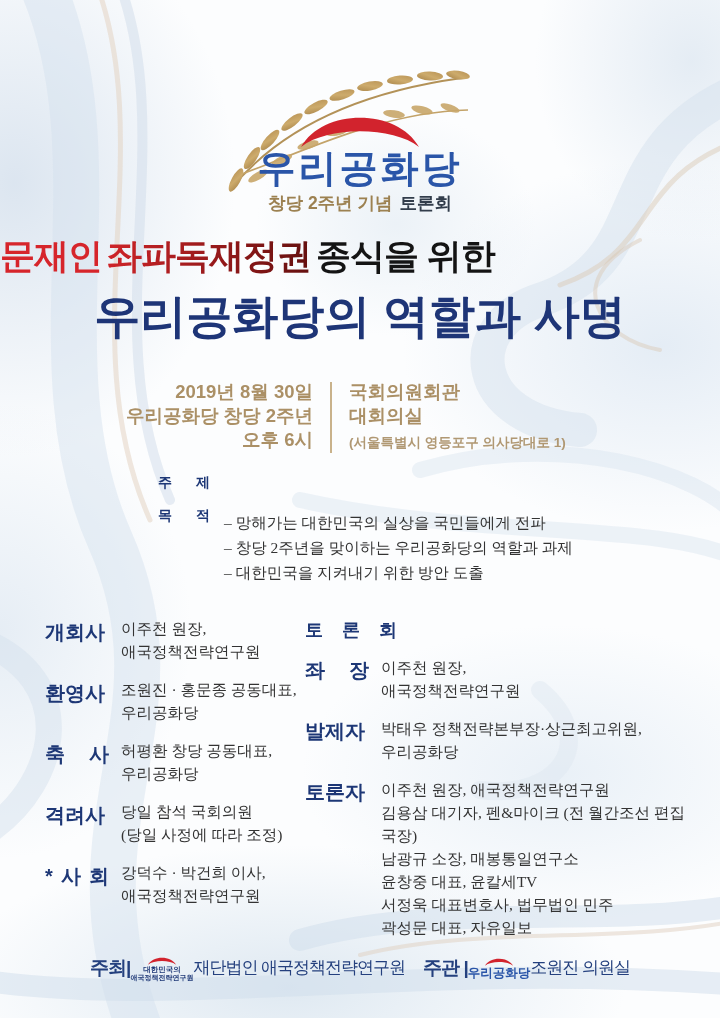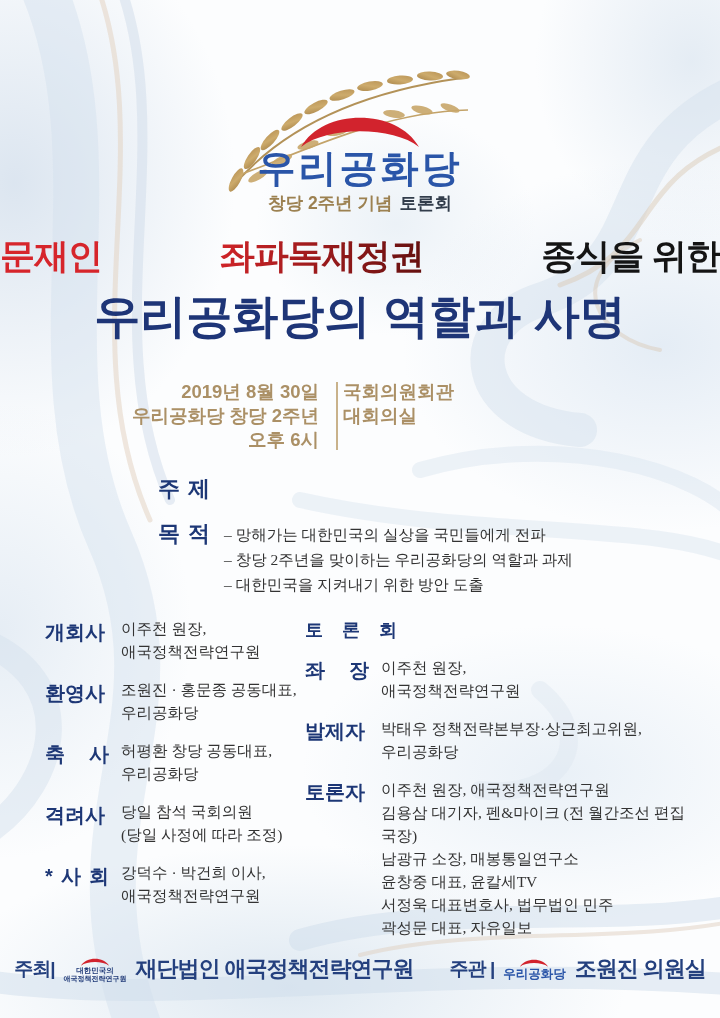--- a/index.html
+++ b/index.html
@@ -20,67 +20,67 @@
   
   .laurel{position:absolute;left:212px;top:52px;width:272px;height:142px;}
   .logo-arc{position:absolute;left:297px;top:102px;width:126px;height:46px;}
   .logo-name{position:absolute;left:0;right:0;top:143px;text-align:center;
     font-size:38px;font-weight:800;letter-spacing:3px;color:#2a55a8;}
   .logo-sub{position:absolute;left:0;right:0;top:191px;display:flex;justify-content:center;gap:7px;
     font-size:17.5px;font-weight:700;}
   .sub-gold{color:#9c8151;}
   .sub-dark{color:#323d4b;}
   
-  .title1{position:absolute;left:0;right:0;top:233px;display:flex;justify-content:space-between;gap:12px;
+  .title1{position:absolute;left:0;right:0;top:233px;display:flex;justify-content:flex-start;gap:5px;
     font-size:35px;font-weight:800;letter-spacing:-1px;}
   .t-red{color:#d6252b;}
   .t-maroon{color:#8a1518;}
   @supports (-webkit-background-clip:text){
     .t-maroon{background:linear-gradient(90deg,#cf2428,#64100f);
       -webkit-background-clip:text;background-clip:text;color:transparent;}
   }
   .t-black{color:#141414;}
   .title2{position:absolute;left:0;right:0;top:286px;text-align:center;
     font-size:46px;font-weight:800;letter-spacing:0px;color:#1e3577;}
   
   .info{position:absolute;left:0;right:0;top:380px;display:flex;justify-content:center;}
   .info-left{width:208px;text-align:right;padding-right:17px;color:#ab9066;
     font-size:18.5px;line-height:24px;font-weight:700;}
   .info-divider{width:2px;background:#c9b28b;margin:2px 0;}
-  .info-right{width:266px;text-align:left;padding-left:5px;color:#ab9066;
+  .info-right{width:266px;text-align:left;padding-left:17px;color:#ab9066;
     font-size:18.5px;line-height:24px;font-weight:700;}
   .info-right .addr{font-size:13.5px;font-weight:700;margin-top:3px;color:#b09873;}
   
   .agenda{position:absolute;left:158px;top:474px;width:480px;}
   .agenda-row{display:flex;margin-bottom:15px;}
-  .agenda-label{display:inline-block;width:52px;flex:0 0 52px;font-size:22px;font-weight:800;
+  .agenda-label{display:inline-block;width:52px;flex:0 0 52px;font-size:14px;font-weight:800;
     color:#1d3776;text-align:justify;text-align-last:justify;margin-right:14px;}
   .agenda-text{font-family:"Liberation Serif", serif;font-size:15.5px;color:#333;
     padding-top:5px;line-height:25px;}
   .agenda-row.purpose .agenda-text{padding-top:3px;}
   
   .col-left{position:absolute;left:45px;top:618px;width:258px;}
   .col-right{position:absolute;left:305px;top:618px;width:385px;}
   .prog-item{display:flex;margin-bottom:16px;}
   .prog-label{display:inline-block;width:64px;flex:0 0 64px;font-size:20px;font-weight:800;
     color:#1d3776;text-align:justify;text-align-last:justify;margin-right:12px;padding-top:1px;}
   .prog-lines{font-family:"Liberation Serif", serif;font-size:15.5px;color:#333;line-height:22.5px;}
   .disc-header{display:inline-block;width:92px;font-size:18px;font-weight:800;color:#1d3776;
     text-align:justify;text-align-last:justify;margin-bottom:14px;}
   .col-right .prog-item{margin-bottom:15px;}
   .col-right .prog-lines{line-height:23px;}
   
   .footer{position:absolute;left:0;right:0;top:954px;display:flex;justify-content:center;
-    align-items:center;gap:9px;}
+    align-items:center;}
   .foot-label{font-size:19px;font-weight:800;color:#24407e;letter-spacing:-1px;}
   .mini-logo{display:flex;flex-direction:column;align-items:center;line-height:1.05;}
   .mini-arc{width:30px;height:11px;margin-bottom:1px;}
   .mini-top{font-size:7.5px;font-weight:700;color:#1d3776;}
   .mini-bottom{font-size:7px;font-weight:700;color:#1d3776;}
-  .foot-name{font-size:22px;font-weight:700;color:#24407e;letter-spacing:-1px;}
+  .foot-name{font-size:17px;font-weight:400;color:#24407e;letter-spacing:-1px;}
   .foot-gap{width:18px;}
   .mini-logo.org .mini-bottom{font-size:12.5px;color:#2a55a8;}
 </style>
 </head>
 <body>
 
 <div class="poster">
 
   <svg class="marble" viewBox="0 0 720 1018" preserveAspectRatio="none">
     <g fill="none" stroke-linecap="round">
@@ -153,20 +153,21 @@
   <div class="info">
     <div class="info-left">
       <div>2019년 8월 30일</div>
       <div>우리공화당 창당 2주년</div>
       <div>오후 6시</div>
     </div>
     <div class="info-divider"></div>
     <div class="info-right">
       <div>국회의원회관</div>
       <div>대회의실</div>
+      <div class="addr">(서울특별시 영등포구 의사당대로 1)</div>
     </div>
   </div>
 
   <div class="agenda">
     <div class="agenda-row">
       <span class="agenda-label">주 제</span>
     </div>
     <div class="agenda-row purpose">
       <span class="agenda-label">목 적</span>
       <span class="agenda-text">

